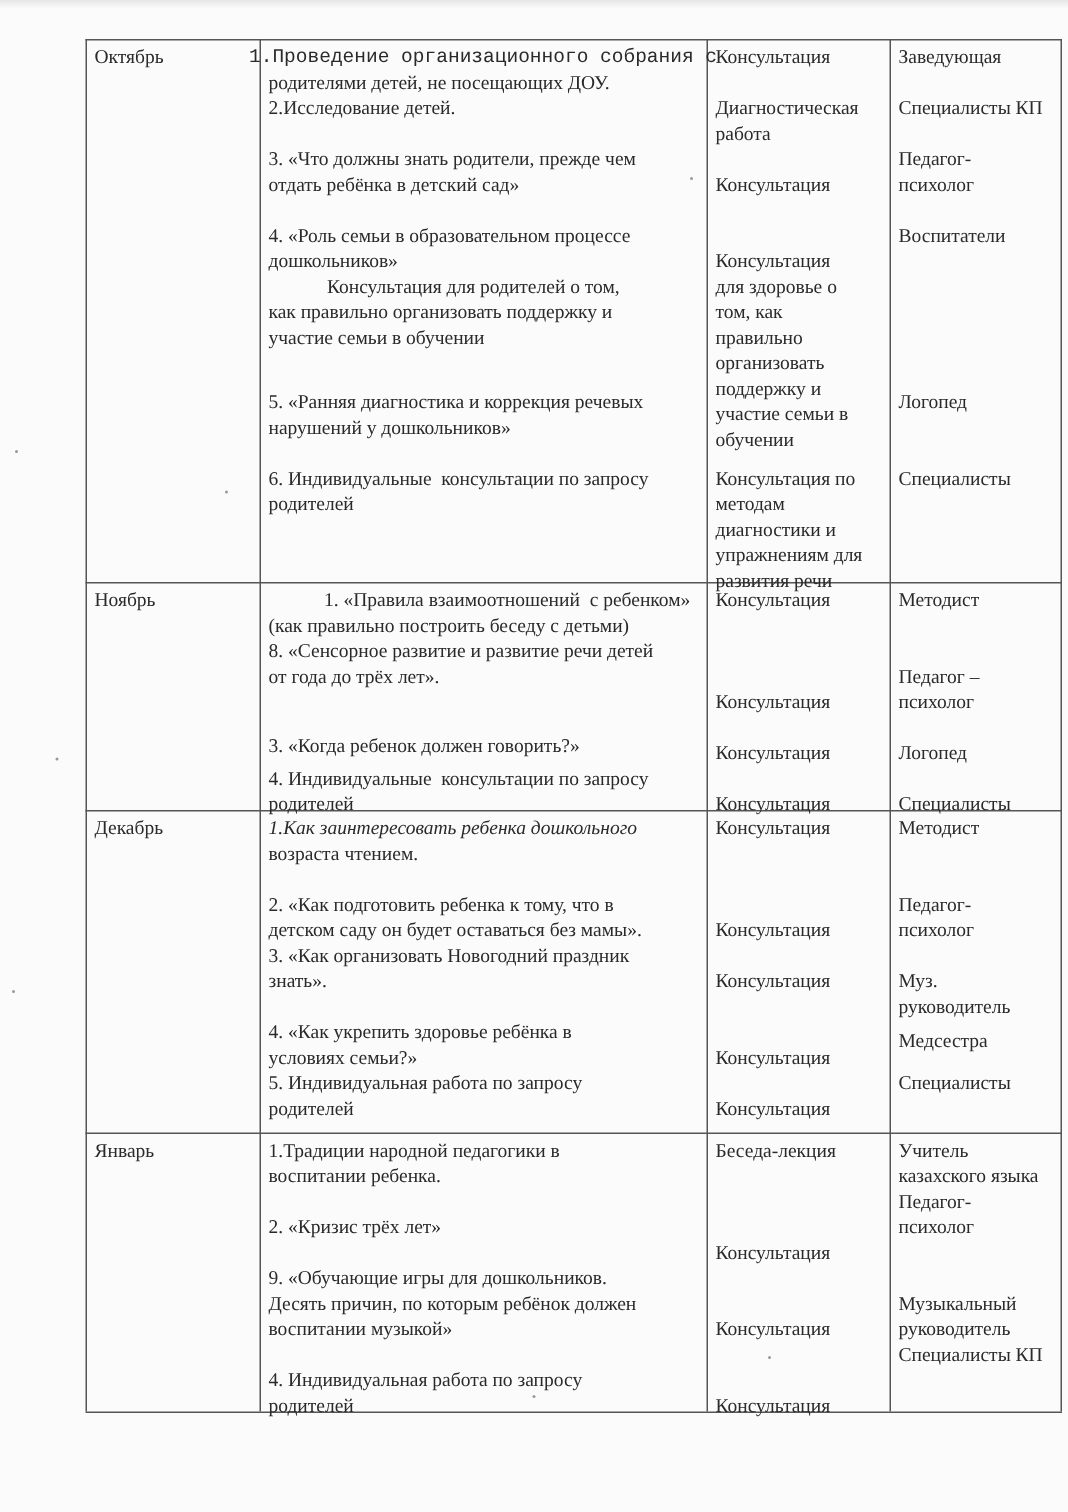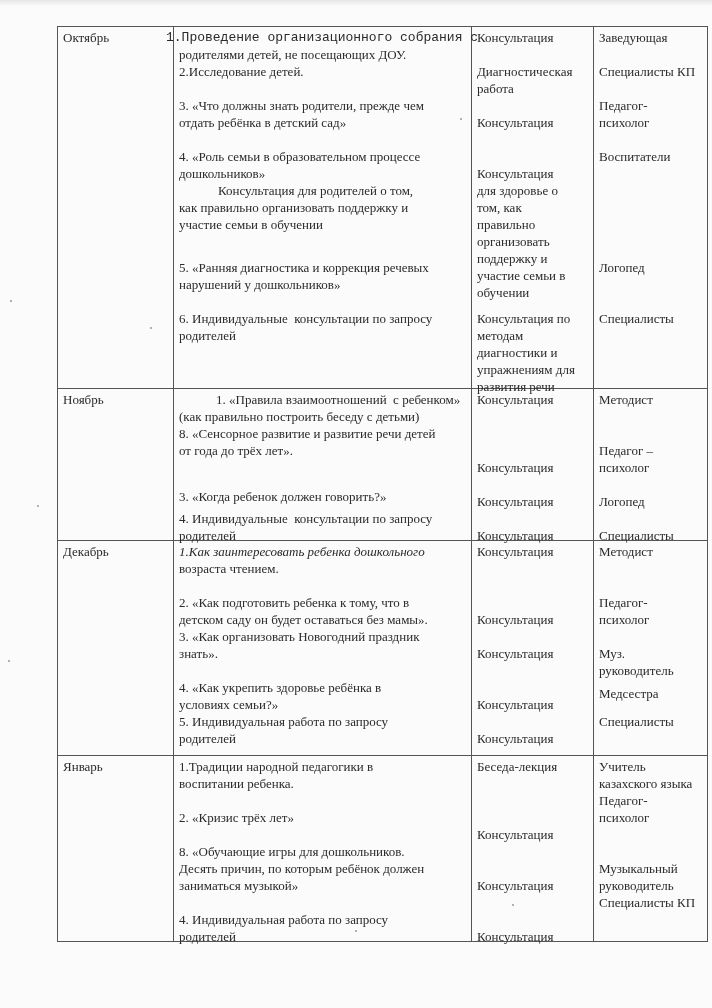--- a/index.html
+++ b/index.html
@@ -102,23 +102,23 @@
     <div class="cell-text" style="left: 599px; top: 594px;">Педагог-</div>
     <div class="cell-text" style="left: 599px; top: 611px;">психолог</div>
     <div class="cell-text" style="left: 599px; top: 645px;">Муз.</div>
     <div class="cell-text" style="left: 599px; top: 662px;">руководитель</div>
     <div class="cell-text" style="left: 599px; top: 685px;">Медсестра</div>
     <div class="cell-text" style="left: 599px; top: 713px;">Специалисты</div>
     <div class="cell-text" style="left: 63px; top: 758px;">Январь</div>
     <div class="cell-text" style="left: 179px; top: 758px; text-align: center;">1.Традиции народной педагогики в</div>
     <div class="cell-text" style="left: 179px; top: 775px;">воспитании ребенка.</div>
     <div class="cell-text" style="left: 179px; top: 809px;">2. «Кризис трёх лет»</div>
-    <div class="cell-text" style="left: 179px; top: 843px;">8. «Обучающие игры для дошкольников.</div>
+    <div class="cell-text" style="left: 179px; top: 843px;">9. «Обучающие игры для дошкольников.</div>
     <div class="cell-text" style="left: 179px; top: 860px;">Десять причин, по которым ребёнок должен</div>
-    <div class="cell-text" style="left: 179px; top: 877px;">заниматься музыкой»</div>
+    <div class="cell-text" style="left: 179px; top: 877px;">воспитании музыкой»</div>
     <div class="cell-text" style="left: 179px; top: 911px;">4. Индивидуальная работа по запросу</div>
     <div class="cell-text" style="left: 179px; top: 928px;">родителей</div>
     <div class="cell-text" style="left: 477px; top: 758px;">Беседа-лекция</div>
     <div class="cell-text" style="left: 477px; top: 826px;">Консультация</div>
     <div class="cell-text" style="left: 477px; top: 877px;">Консультация</div>
     <div class="cell-text" style="left: 477px; top: 928px;">Консультация</div>
     <div class="cell-text" style="left: 599px; top: 758px;">Учитель</div>
     <div class="cell-text" style="left: 599px; top: 775px;">казахского языка</div>
     <div class="cell-text" style="left: 599px; top: 792px;">Педагог-</div>
     <div class="cell-text" style="left: 599px; top: 809px;">психолог</div>

